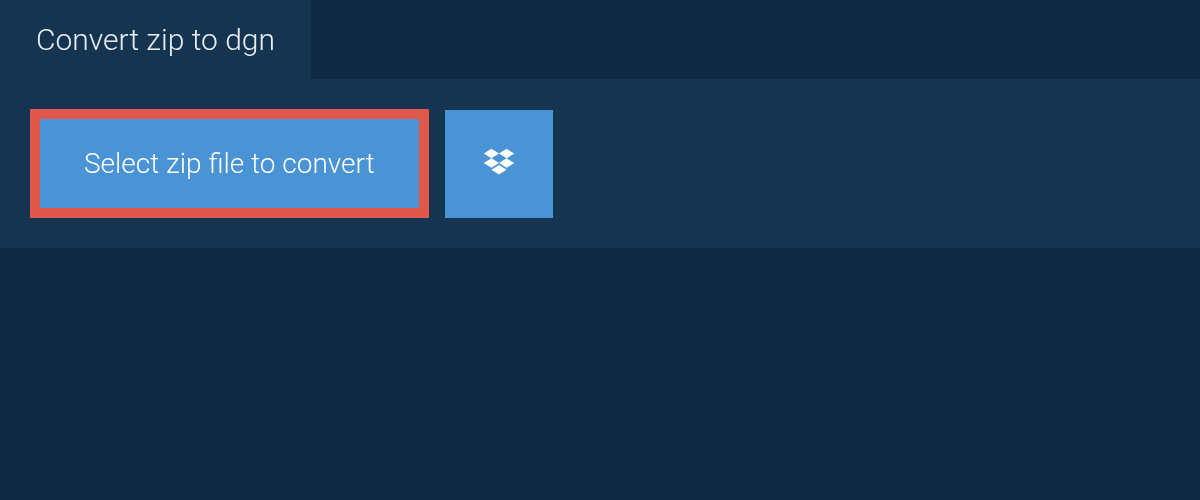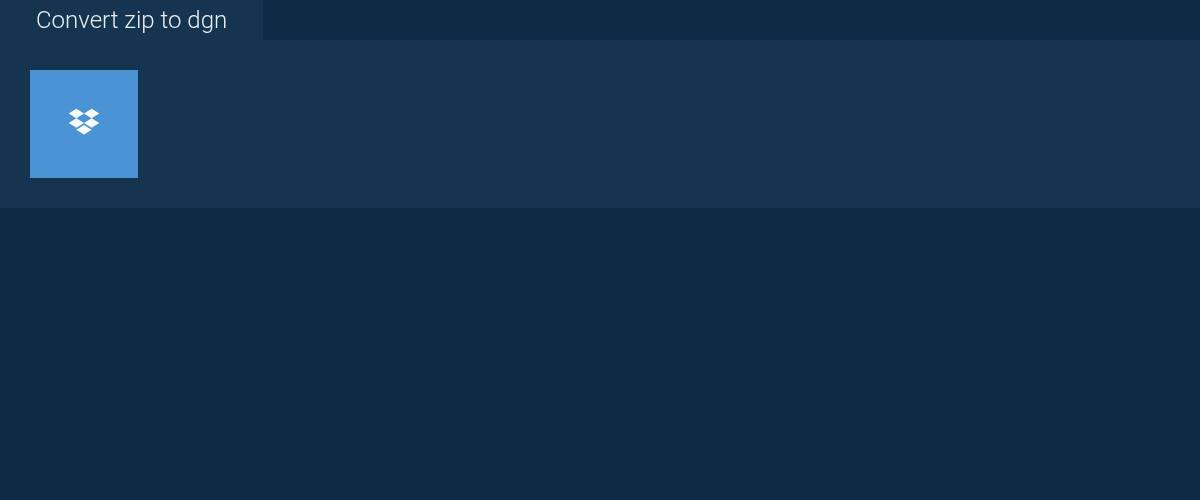--- a/index.html
+++ b/index.html
@@ -13,23 +13,23 @@
       background: #0f2a43;
       font-family: -apple-system, BlinkMacSystemFont, "Segoe UI", Roboto, "Helvetica Neue", Arial, sans-serif;
       overflow: hidden;
     }
     .tab-bar {
       display: flex;
     }
     .tab {
       background: #14344f;
       color: #e8eef3;
-      font-size: 24px;
+      font-size: 30px;
       font-weight: 300;
-      padding: 6px 36px;
+      padding: 22px 36px;
       display: inline-block;
     }
     .panel {
       background: #14344f;
       padding: 30px 30px 30px 30px;
       display: flex;
       align-items: center;
       gap: 16px;
     }
     .select-button {
@@ -62,20 +62,23 @@
 </head>
 <body>
 
 <div class="tab-bar">
   <div class="tab">
     <span>Convert zip to dgn</span>
   </div>
 </div>
 
 <div class="panel">
+  <div class="select-button">
+    <span>Select zip file to convert</span>
+  </div>
   <div class="dropbox-button">
     <span class="dropbox-icon">
       <svg viewBox="0 0 40 40" xmlns="http://www.w3.org/2000/svg">
         <path fill="#ffffff" d="M12 4 L20 9 L12 14 L4 9 Z"></path>
         <path fill="#ffffff" d="M28 4 L36 9 L28 14 L20 9 Z"></path>
         <path fill="#ffffff" d="M4 19 L12 14 L20 19 L12 24 Z"></path>
         <path fill="#ffffff" d="M20 19 L28 14 L36 19 L28 24 Z"></path>
         <path fill="#ffffff" d="M12 26 L20 21 L28 26 L20 31 Z"></path>
       </svg>
     </span>

